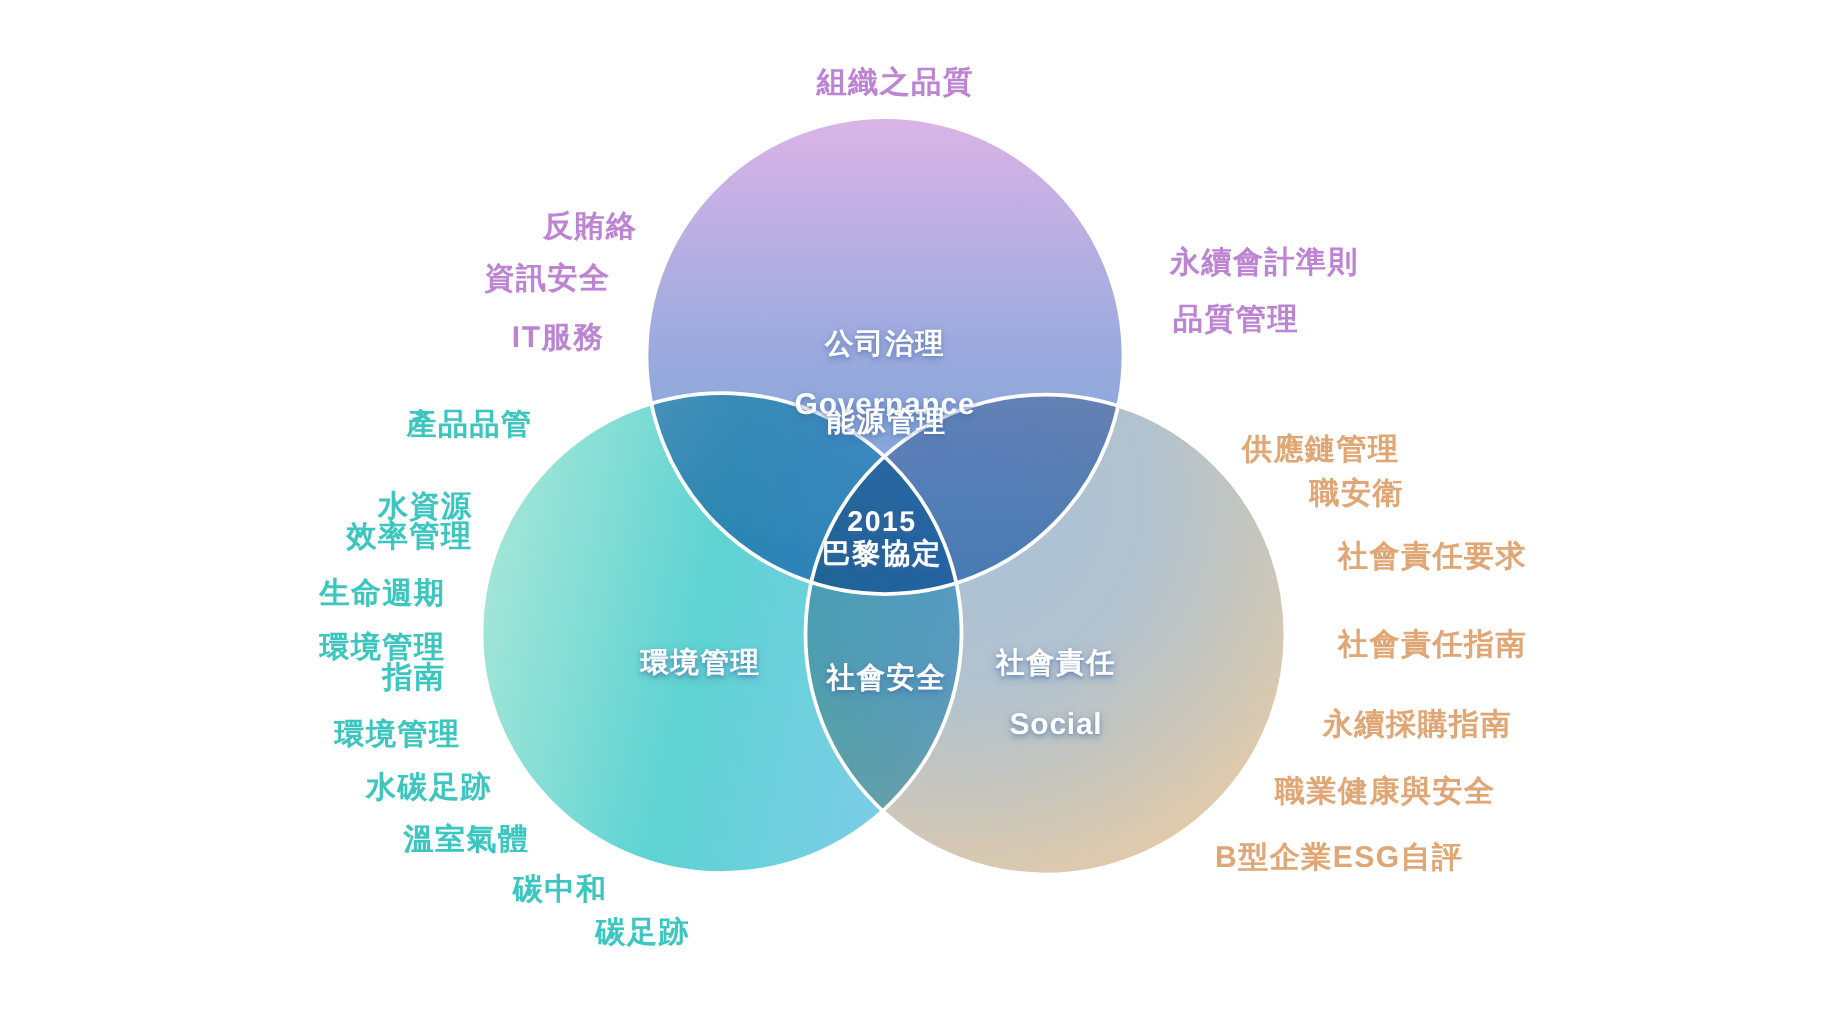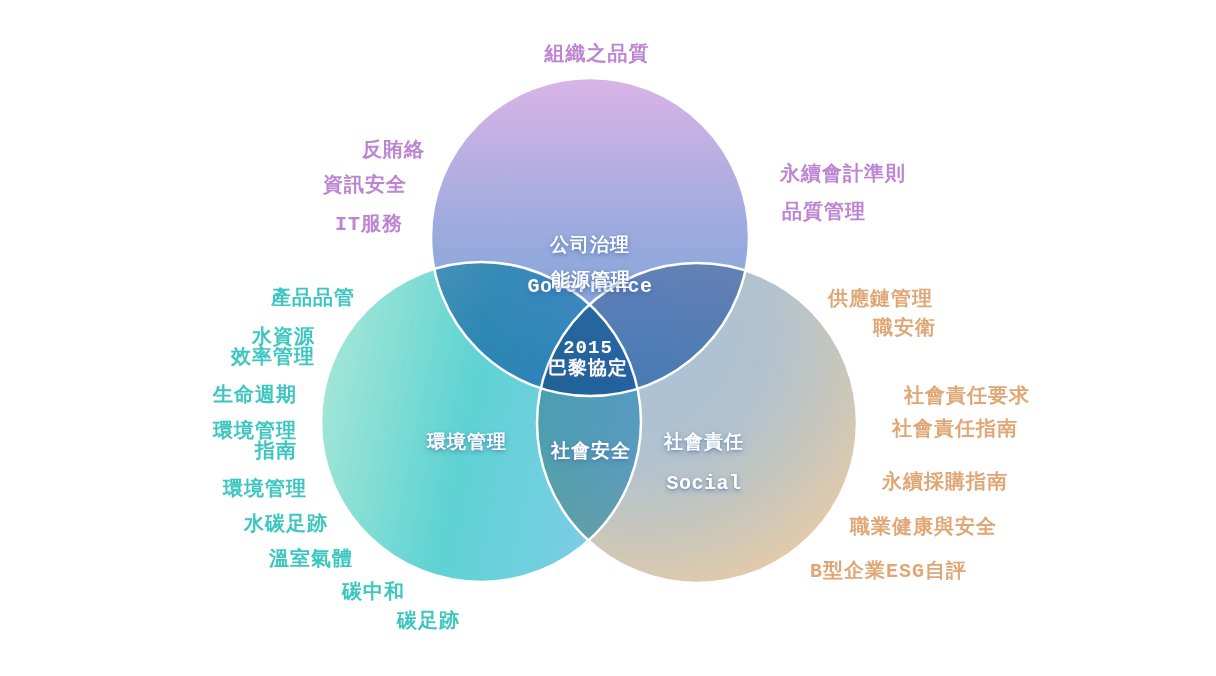--- a/index.html
+++ b/index.html
@@ -2,21 +2,21 @@
 <html><head>
 <meta charset="utf-8">
 <title>ESG Venn Diagram</title>
 <style>
   html,body{margin:0;padding:0;background:#fff;}
   body{
     width:1216px;height:676px;overflow:hidden;
     font-family:"Liberation Sans","DejaVu Sans",sans-serif;
     -webkit-font-smoothing:antialiased;
   }
-  .stage{position:relative;width:1216px;height:676px;background:#fff;font-family:Liberation Mono, monospace;}
+  .stage{position:relative;width:1216px;height:676px;background:#fff;}
   .stage svg{position:absolute;left:0;top:0;isolation:isolate;}
   .blend{mix-blend-mode:multiply;opacity:.8;}
 
   
   .sat{
     position:absolute;
     font-weight:bold;
     font-size:20px;
     line-height:20px;
     white-space:pre-line;
@@ -87,41 +87,41 @@
     </g>
   </svg>
 
   <div class="sat purple big" style="left:597px;top:44px;">組織之品質</div>
   <div class="sat purple" style="right:791px;top:141px;text-align:right;">反賄絡</div>
   <div class="sat purple" style="right:809px;top:176px;text-align:right;">資訊安全</div>
   <div class="sat purple" style="right:813px;top:215px;text-align:right;">IT服務</div>
   <div class="sat purple" style="left:780px;top:165px;">永續會計準則</div>
   <div class="sat purple" style="left:782px;top:203px;">品質管理</div>
 
-  <div class="sat teal" style="right:861px;top:289px;">產品品管</div>
+  <div class="sat teal" style="right:861px;top:273px;">產品品管</div>
   <div class="sat teal" style="right:901px;top:328px;">水資源
 效率管理</div>
   <div class="sat teal" style="right:919px;top:386px;">生命週期</div>
   <div class="sat teal" style="right:919px;top:422px;">環境管理
 指南</div>
   <div class="sat teal" style="right:909px;top:480px;">環境管理</div>
   <div class="sat teal" style="right:888px;top:515px;">水碳足跡</div>
   <div class="sat teal" style="right:863px;top:550px;">溫室氣體</div>
   <div class="sat teal" style="right:811px;top:583px;">碳中和</div>
   <div class="sat teal" style="right:756px;top:612px;">碳足跡</div>
 
   <div class="sat orange" style="left:828px;top:290px;">供應鏈管理</div>
   <div class="sat orange" style="left:873px;top:319px;">職安衛</div>
-  <div class="sat orange" style="left:892px;top:387px;margin-left:12px;">社會責任要求</div>
+  <div class="sat orange" style="left:892px;top:361px;">社會責任要求</div>
   <div class="sat orange" style="left:892px;top:420px;">社會責任指南</div>
   <div class="sat orange" style="left:882px;top:473px;">永續採購指南</div>
   <div class="sat orange" style="left:850px;top:518px;">職業健康與安全</div>
   <div class="sat orange" style="left:810px;top:562px;">B型企業ESG自評</div>
 
-  <div class="wl" style="left:590px;top:217px;">
+  <div class="wl" style="left:590px;top:201px;">
     <span class="zh">公司治理</span>
     <span class="en">Governance</span>
   </div>
 
   <div class="wl small" style="left:591px;top:271px;">能源管理</div>
 
   <div class="wl small" style="left:588px;top:338px;">2015
 巴黎協定</div>
 
   <div class="wl" style="left:467px;top:414px;">

